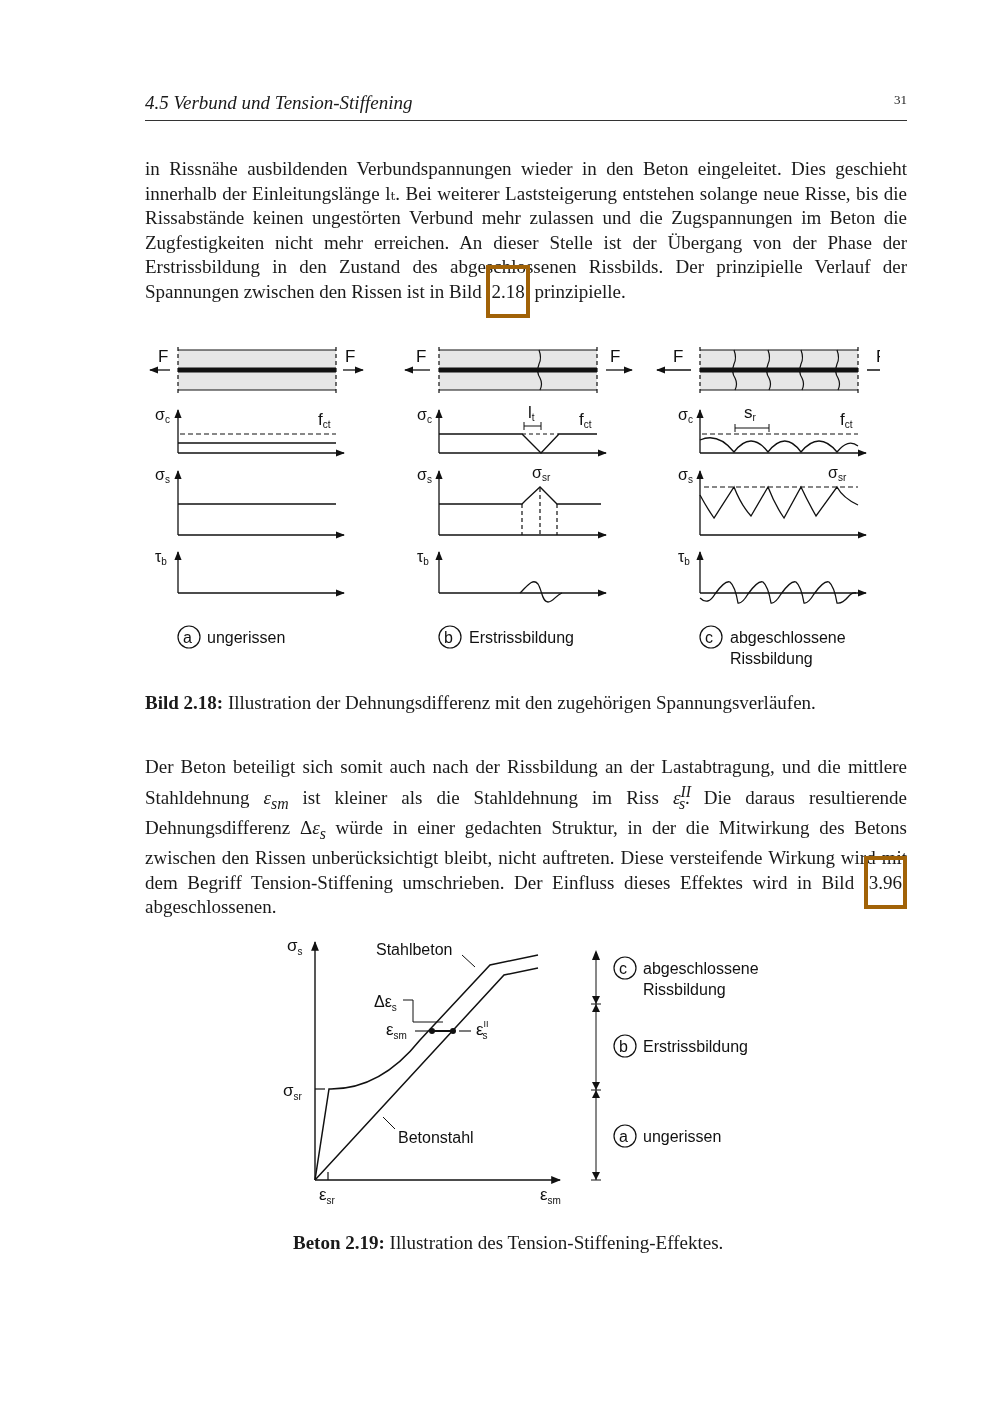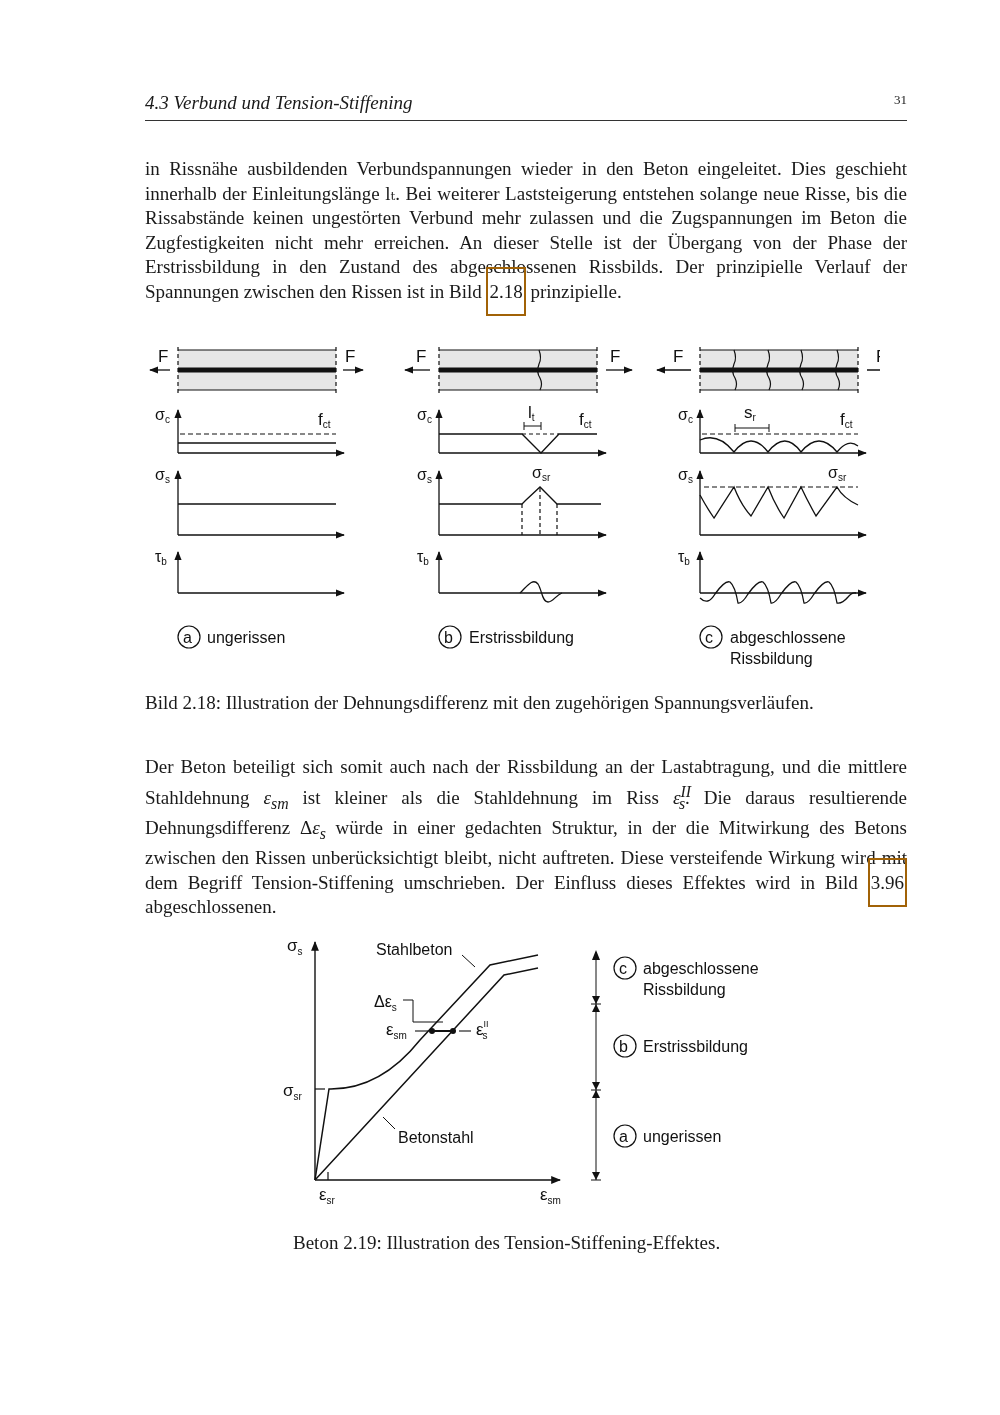--- a/index.html
+++ b/index.html
@@ -5,31 +5,31 @@
   html, body { margin: 0; padding: 0; background: #ffffff; }
   body { width: 1000px; height: 1415px; position: relative; overflow: hidden;
          font-family: "Liberation Serif", "DejaVu Serif", serif; color: #1a1a1a; }
   .header { position: absolute; left: 145px; top: 92px; width: 762px; height: 28px;
             border-bottom: 1px solid #333; }
   .header .title { position: absolute; left: 0; top: 0; font-style: italic; font-size: 19px; }
   .header .page { position: absolute; right: 0; top: 0; font-size: 13px; }
   .para { position: absolute; left: 145px; width: 762px; font-size: 19px; line-height: 24.5px;
           text-align: justify; }
   .para p { margin: 0; }
-  .ref { border: 2px solid #a16207; padding: 12px 1px; }
+  .ref { border: 4px solid #a16207; padding: 12px 1px; }
   .caption { position: absolute; font-size: 19px; }
-  .caption b { font-weight: normal; }
+  .caption b { font-weight: bold; }
   svg text { font-family: "Liberation Sans", "DejaVu Sans", sans-serif; fill: #111; }
   .fig { position: absolute; }
 </style>
 </head>
 <body>
 
 <div class="header">
-  <span class="title">4.3 Verbund und Tension-Stiffening</span>
+  <span class="title">4.5 Verbund und Tension-Stiffening</span>
   <span class="page">31</span>
 </div>
 
 <div class="para" style="top:157px;">
   <p><span>in Rissnähe ausbildenden Verbundspannungen wieder in den Beton eingeleitet. Dies geschieht innerhalb der Einleitungslänge lₜ. Bei weiterer Laststeigerung entstehen solange neue Risse, bis die Rissabstände keinen ungestörten Verbund mehr zulassen und die Zugspannungen im Beton die Zugfestigkeiten nicht mehr erreichen. An dieser Stelle ist der Übergang von der Phase der Erstrissbildung in den Zustand des abgeschlossenen Rissbilds. Der prinzipielle Verlauf der Spannungen zwischen den Rissen ist in Bild</span>
   <a class="ref">2.18</a>
   <span>prinzipielle.</span></p>
 </div>
 
 <svg class="fig" style="left:140px;top:335px;" width="740" height="340" viewBox="140 335 740 340">

